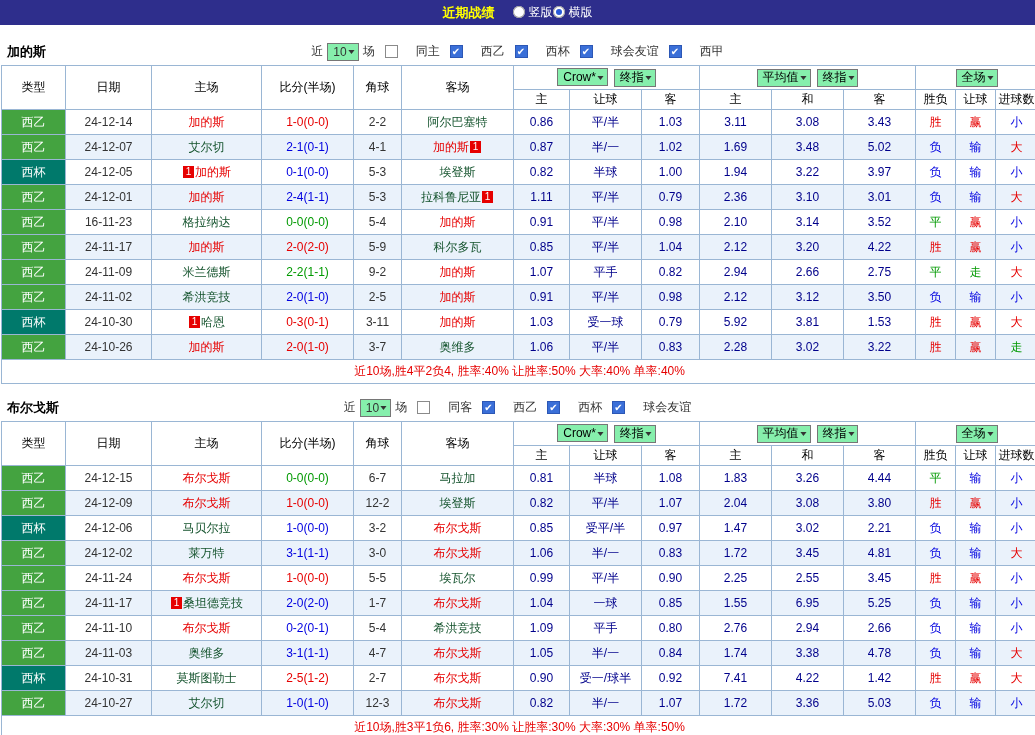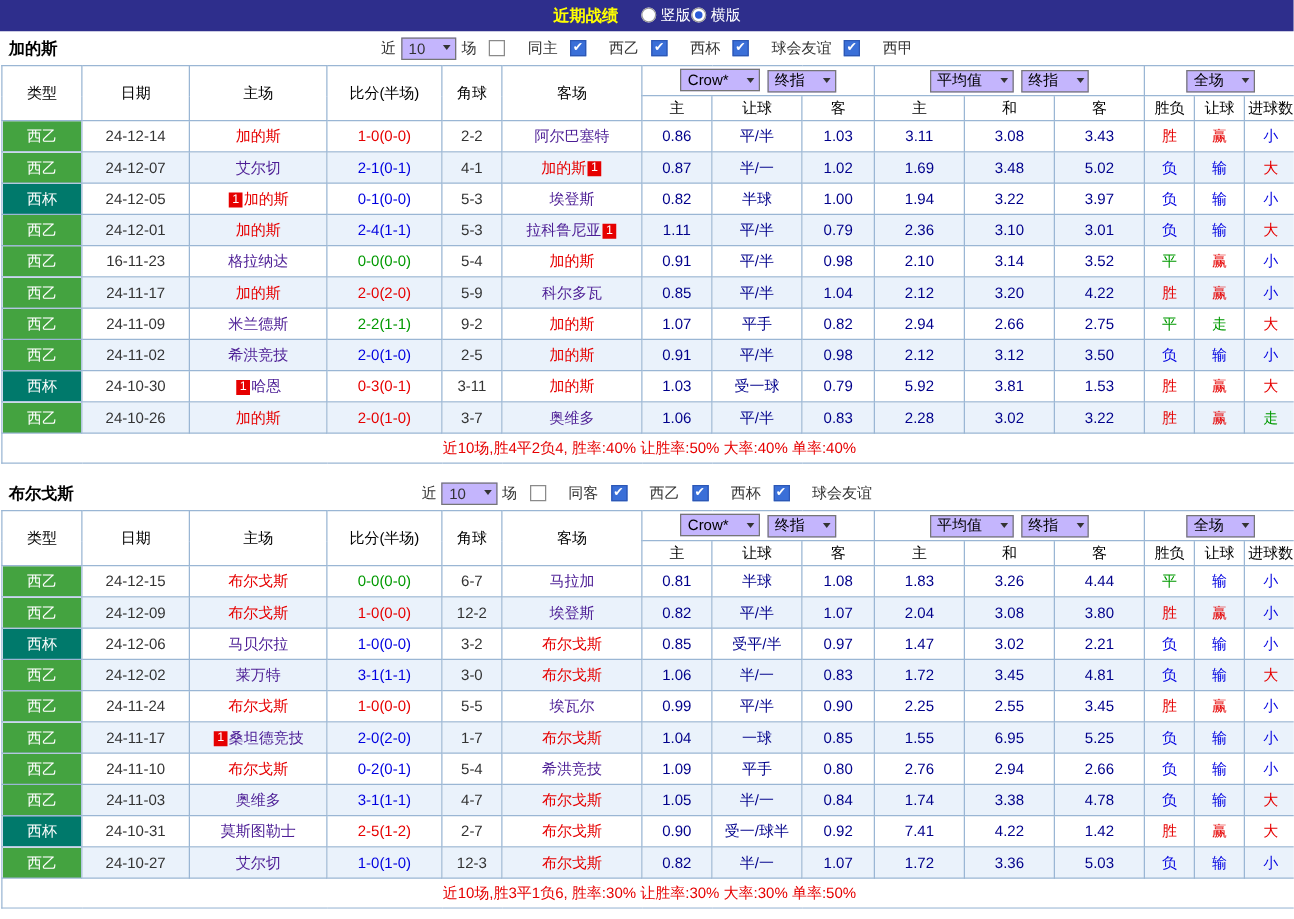--- a/index.html
+++ b/index.html
@@ -10,45 +10,45 @@
   *{box-sizing:border-box}
   body{margin:0;background:#fff;font-family:"Liberation Sans","DejaVu Sans",sans-serif;font-size:12px;color:#333}
   .page{width:1035px;margin:0 auto}
   
   .topbar{background:var(--bar-bg);height:25px;display:flex;align-items:center;justify-content:center;gap:14px;color:#fff}
   .topbar .title{color:#ffff00;font-weight:bold;font-size:13px;margin-right:4px}
   .radio-opt{display:inline-flex;align-items:center;gap:4px;cursor:pointer}
   .radio{display:inline-block;width:12px;height:12px;border-radius:50%;background:#fff;box-shadow:inset 0 0 0 1px #9a9a9a;position:relative}
   .radio.checked::after{content:"";position:absolute;left:3px;top:3px;width:6px;height:6px;border-radius:50%;background:#2a5bd7}
   
-  .section{margin-top:0}
+  .section{margin-top:13px}
   .section + .section{margin-top:10px}
   .filterbar{position:relative;height:27px;display:flex;align-items:center;justify-content:center}
   .teamname{position:absolute;left:7px;font-weight:bold;font-size:13px;color:#000}
   .fgroup{display:inline-flex;align-items:center;gap:4px}
   .cbwrap{display:inline-flex;align-items:center;margin-left:6px;gap:18px;cursor:pointer}
   .cb{display:inline-block;width:13px;height:13px;background:#fff;border:1px solid #8a8a8a;position:relative}
   .cb.checked{background:#3a6fd8;border-color:#2c57b5}
   .cb.checked::after{content:"\2714";position:absolute;color:#fff;font-size:10px;left:1px;top:0;line-height:12px}
   
-  .sel{display:inline-flex;align-items:center;border:1px solid #767676;background:#c4b5fd;height:18px;padding:0 3px 0 5px;gap:14px;cursor:pointer}
+  .sel{display:inline-flex;align-items:center;border:1px solid #767676;background:#86efac;height:18px;padding:0 3px 0 5px;gap:1px;cursor:pointer}
   .sel .arr{font-size:7px;color:#333;transform:scaleX(1.5)}
   
   table.grid{border-collapse:collapse;width:1033px;margin:0 1px;table-layout:fixed}
   .grid th{font-weight:normal;height:24px;border:1px solid var(--grid);background:#fff;padding:0;text-align:center;white-space:nowrap;overflow:hidden;color:#000}
   .grid thead tr:nth-child(2) th{height:20px}
   .grid th .sel{margin:0 3px}
   .grid td{height:25px;border:1px solid var(--grid);padding:0 2px;text-align:center;white-space:nowrap;overflow:hidden}
   .grid tbody tr{background:#fff}
   .grid tbody tr.alt{background:var(--alt-bg)}
   .grid td.t-green{background:var(--t-green);color:#fff}
   .grid td.t-teal{background:var(--t-teal);color:#fff}
   .c-red{color:var(--c-red)} .c-green{color:var(--c-green)} .c-blue{color:var(--c-blue)}
   .team-red{color:var(--c-red)}
-  .team-n{color:#4c1d95}
+  .team-n{color:#14532d}
   .odd{color:var(--odds)}
   td.summary{height:24px;color:var(--c-red);background:#fff}
   .badge{display:inline-block;width:11px;height:12px;background:var(--c-red);color:#fff;font-size:10px;line-height:12px;text-align:center;margin:0 1px;vertical-align:1px}
 </style>
 </head>
 <body>
 
 <div class="page">
   <div class="topbar">
     <span class="title">近期战绩</span>

